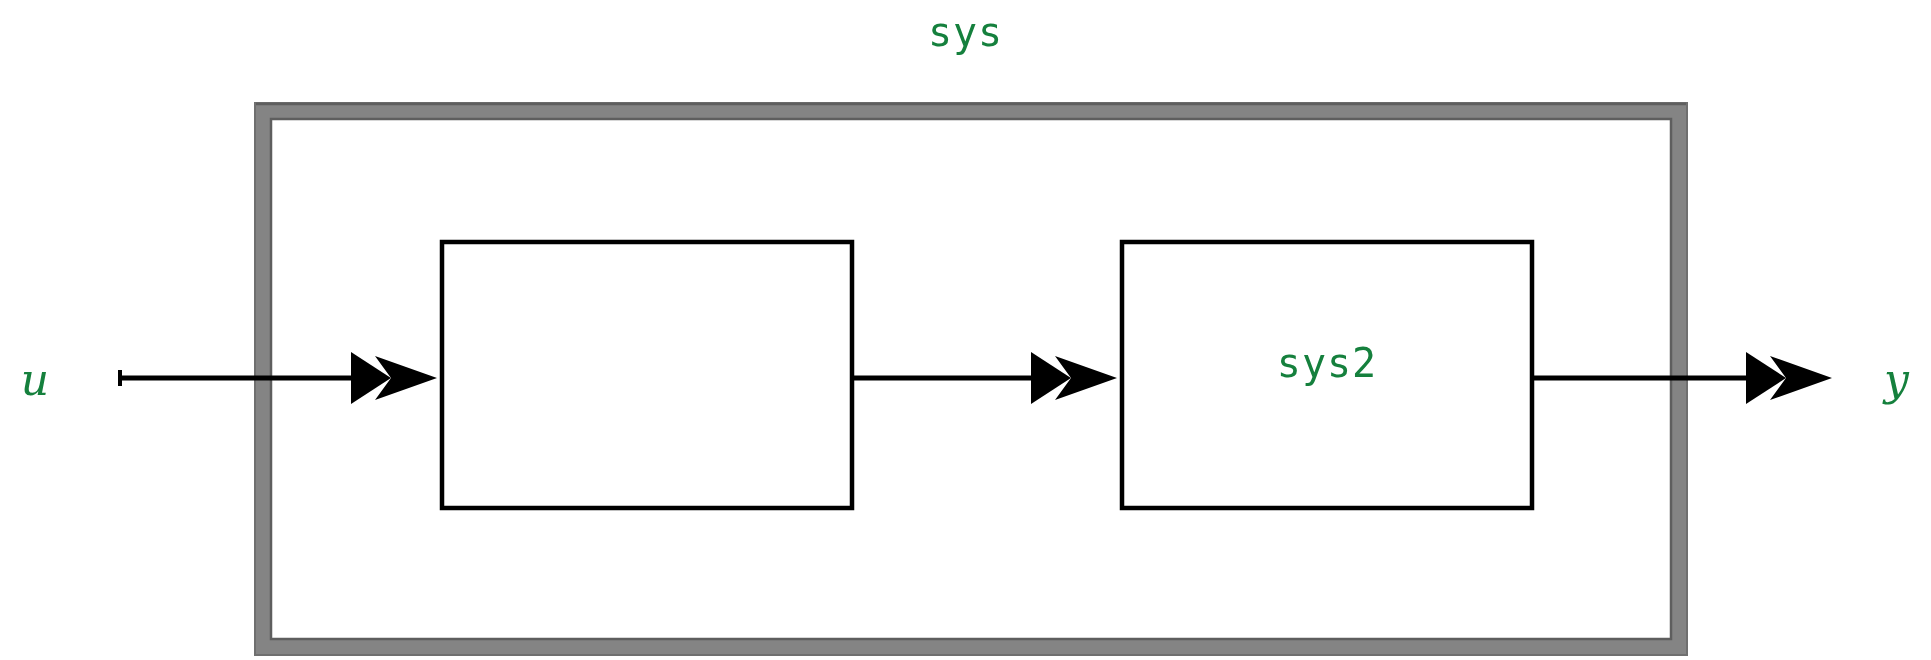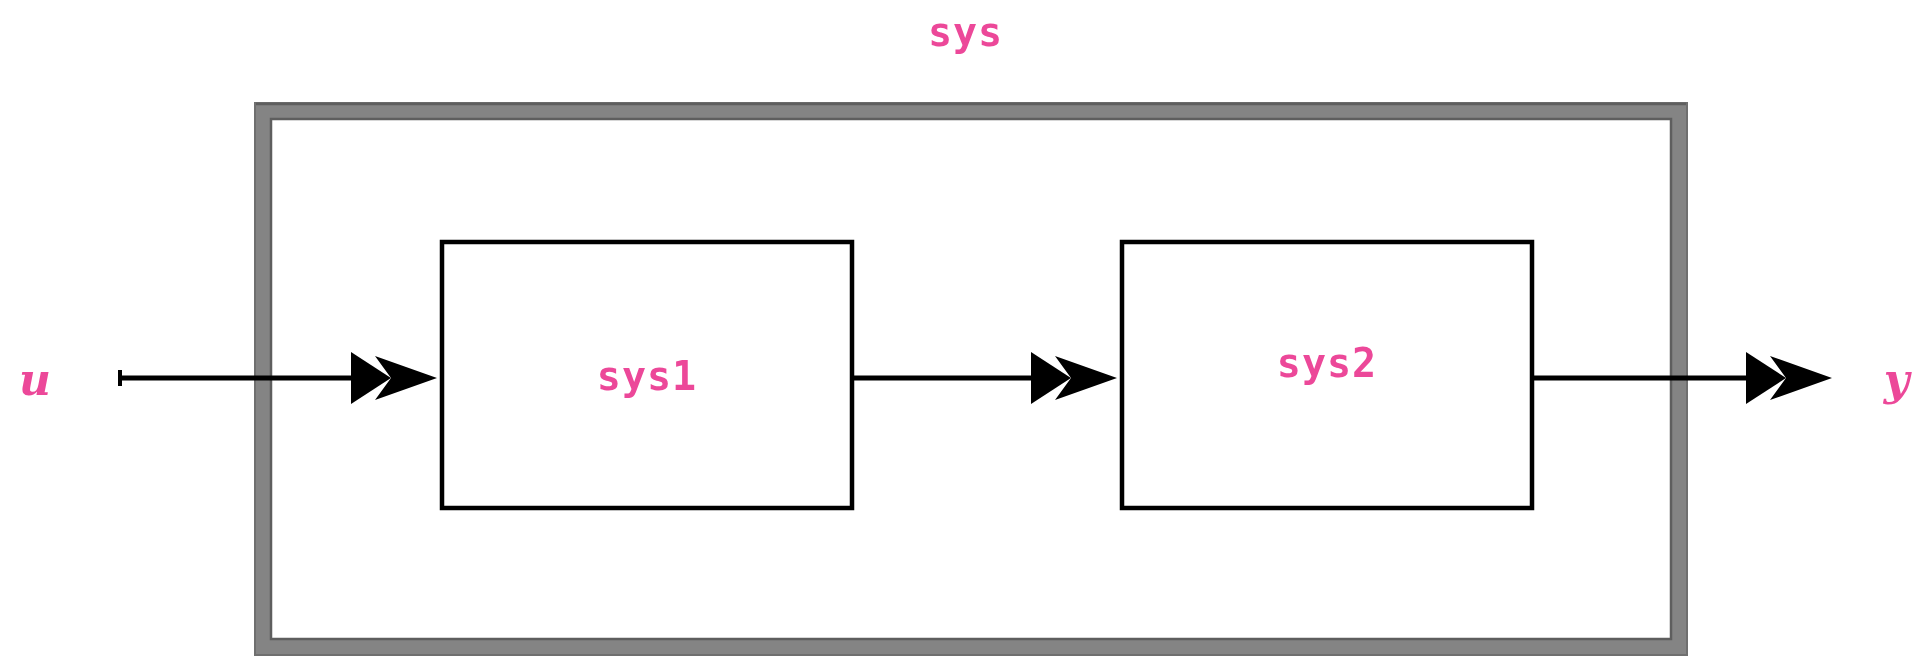--- a/index.html
+++ b/index.html
@@ -23,23 +23,22 @@
     left: 0;
     top: 0;
     width: 1931px;
     height: 660px;
     display: block;
   }
   
   .txt {
     position: absolute;
     white-space: pre;
-    color: #ec4899;
+    color: #15803d;
     line-height: 1;
-    font-weight: bold;
   }
   #sys-title {
     left: 0;
     top: 12px;
     width: 1931px;
     text-align: center;
     font-family: "DejaVu Sans Mono", "Liberation Mono", monospace;
     font-size: 40px;
     letter-spacing: 1px;
   }
@@ -129,21 +128,20 @@
       <rect x="442" y="242" width="410" height="266" fill="#ffffff" stroke="#000000" stroke-width="4.5"></rect>
     </g>
     <g>
       <rect x="1122" y="242" width="410" height="266" fill="#ffffff" stroke="#000000" stroke-width="4.5"></rect>
     </g>
 
   </svg>
 
   <div class="txt" id="sys-title">sys</div>
 
-  <div class="txt block-label" id="sys1-label">sys1</div>
 
   <div class="txt block-label" id="sys2-label">sys2</div>
 
   <div class="txt signal-label" id="u-label">u</div>
 
   <div class="txt signal-label" id="y-label">y</div>
 
 </div>
 
 </body></html>

